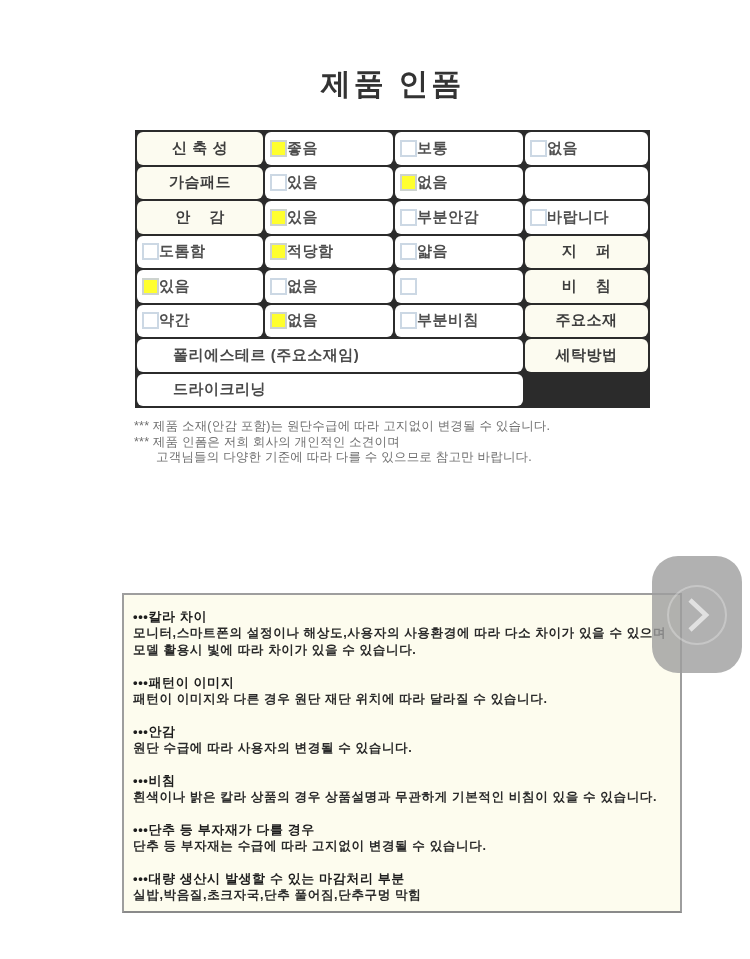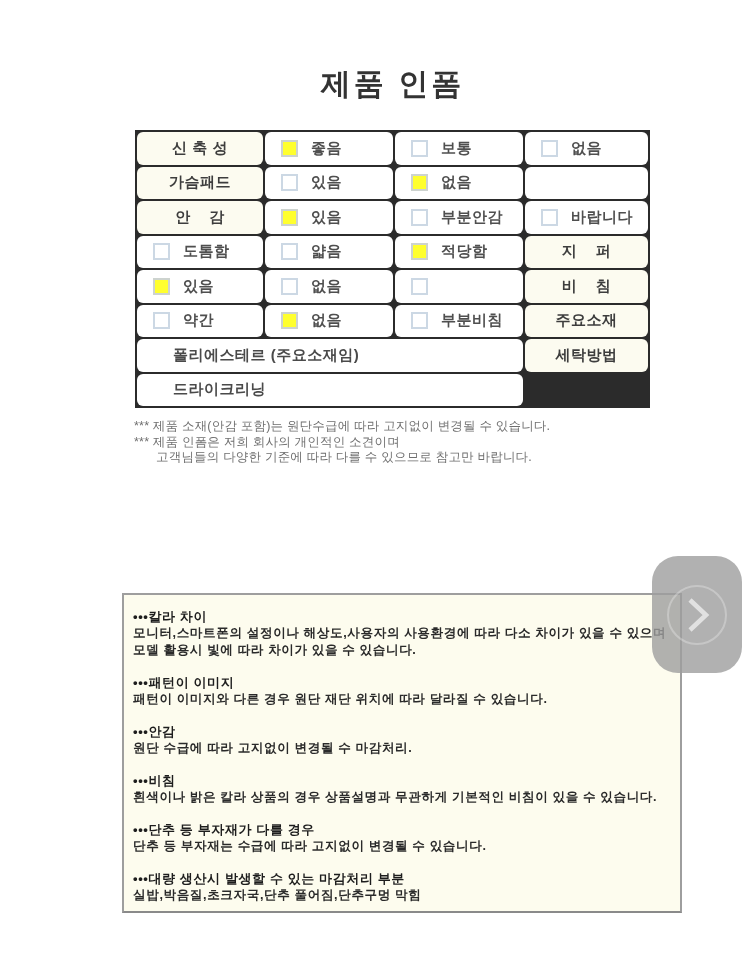--- a/index.html
+++ b/index.html
@@ -38,21 +38,21 @@
   .cell { background: #ffffff; display: flex; align-items: center; border-radius: 6px; }
   .cell.label {
     background: #fcfbf0;
     justify-content: center;
     white-space: pre;
     font-size: 15px;
     font-weight: 700;
     color: #3d3d3d;
     letter-spacing: 0.5px;
   }
-  .cell.opt { padding-left: 16px; gap: 13px; }
+  .cell.opt { padding-left: 5px; }
   .cb {
     width: 17px; height: 17px;
     flex: 0 0 auto;
     background: #ffffff;
     border: 2px solid #ccd8e4;
   }
   .cb.checked { background: #ffff2e; border-color: #cdd3cf; }
   .opt-text {
     font-size: 15px;
     font-weight: 700;
@@ -170,26 +170,26 @@
     <div class="cell opt">
       <span class="cb"></span>
       <span class="opt-text">바랍니다</span>
     </div>
 
     <div class="cell opt">
       <span class="cb"></span>
       <span class="opt-text">도톰함</span>
     </div>
     <div class="cell opt">
+      <span class="cb checked"></span>
+      <span class="opt-text">적당함</span>
+    </div>
+    <div class="cell opt">
       <span class="cb"></span>
       <span class="opt-text">얇음</span>
-    </div>
-    <div class="cell opt">
-      <span class="cb checked"></span>
-      <span class="opt-text">적당함</span>
     </div>
 
     <div class="cell label">지    퍼</div>
     <div class="cell opt">
       <span class="cb checked"></span>
       <span class="opt-text">있음</span>
     </div>
     <div class="cell opt">
       <span class="cb"></span>
       <span class="opt-text">없음</span>
@@ -232,21 +232,21 @@
       <div class="notice-heading">•••칼라 차이</div>
       <div class="notice-line">모니터,스마트폰의 설정이나 해상도,사용자의 사용환경에 따라 다소 차이가 있을 수 있으며</div>
       <div class="notice-line">모델 활용시 빛에 따라 차이가 있을 수 있습니다.</div>
     </div>
     <div class="notice-section">
       <div class="notice-heading">•••패턴이 이미지</div>
       <div class="notice-line">패턴이 이미지와 다른 경우 원단 재단 위치에 따라 달라질 수 있습니다.</div>
     </div>
     <div class="notice-section">
       <div class="notice-heading">•••안감</div>
-      <div class="notice-line">원단 수급에 따라 고지없이 변경될 수 마감처리.</div>
+      <div class="notice-line">원단 수급에 따라 사용자의 변경될 수 있습니다.</div>
     </div>
     <div class="notice-section">
       <div class="notice-heading">•••비침</div>
       <div class="notice-line">흰색이나 밝은 칼라 상품의 경우 상품설명과 무관하게 기본적인 비침이 있을 수 있습니다.</div>
     </div>
     <div class="notice-section">
       <div class="notice-heading">•••단추 등 부자재가 다를 경우</div>
       <div class="notice-line">단추 등 부자재는 수급에 따라 고지없이 변경될 수 있습니다.</div>
     </div>
     <div class="notice-section">

